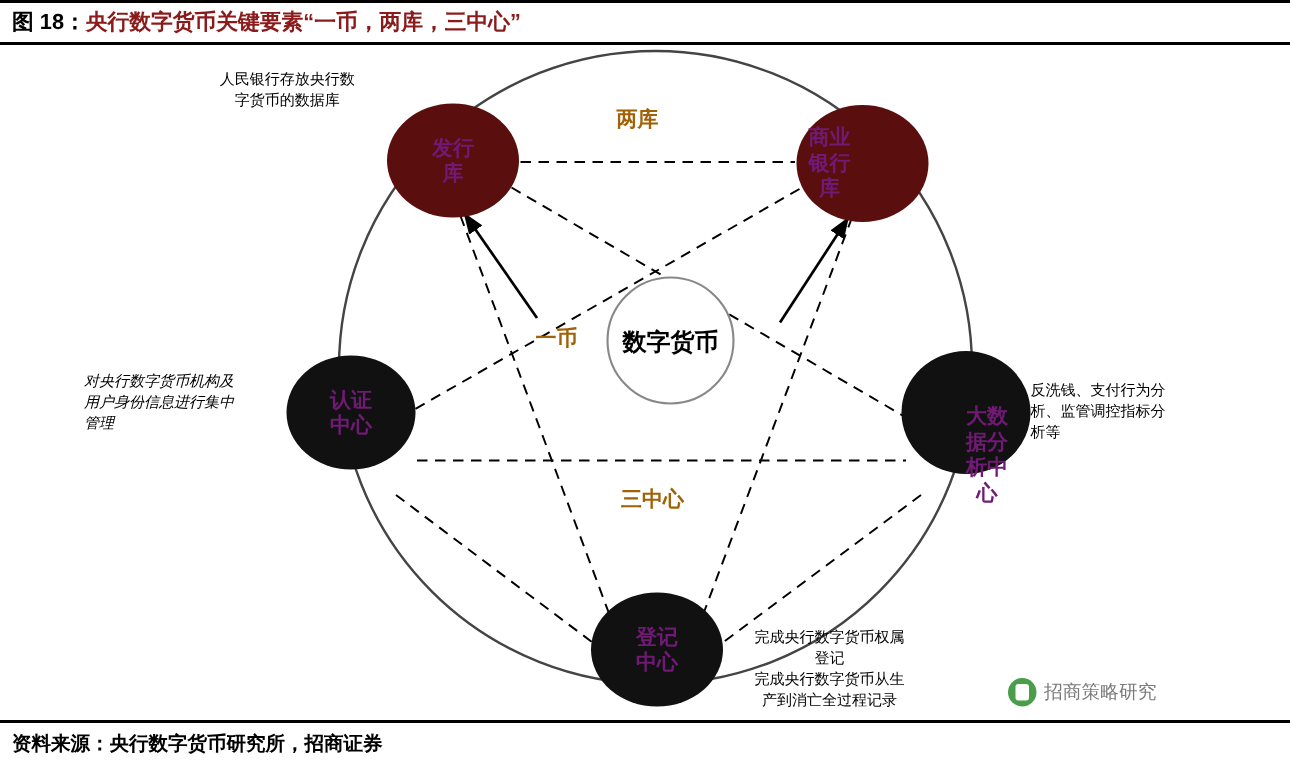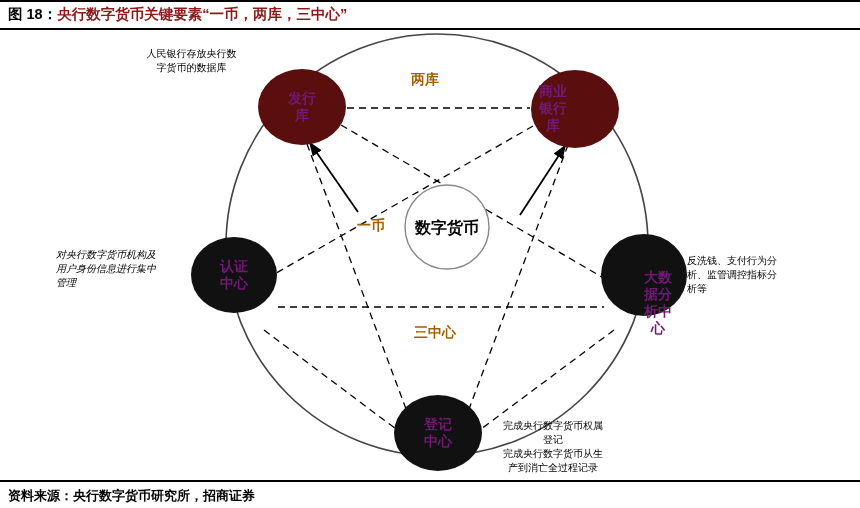--- a/index.html
+++ b/index.html
@@ -225,17 +225,21 @@
 管理</div>
     <div class="ann ann-l" style="left:687px; top:224px; width:125px;">反洗钱、支付行为分
 析、监管调控指标分
 析等</div>
     <div class="ann ann-c" style="left:478px; top:389px; width:150px;">完成央行数字货币权属
 登记
 完成央行数字货币从生
 产到消亡全过程记录</div>
   </div>
 
+  <div class="watermark">
+    <div class="wm-logo"></div>
+    <div class="wm-text">招商策略研究</div>
+  </div>
 
   <div class="footer-bar"></div>
   <div class="footer-text">资料来源：央行数字货币研究所，招商证券</div>
 
 </div>
 
 </body></html>

